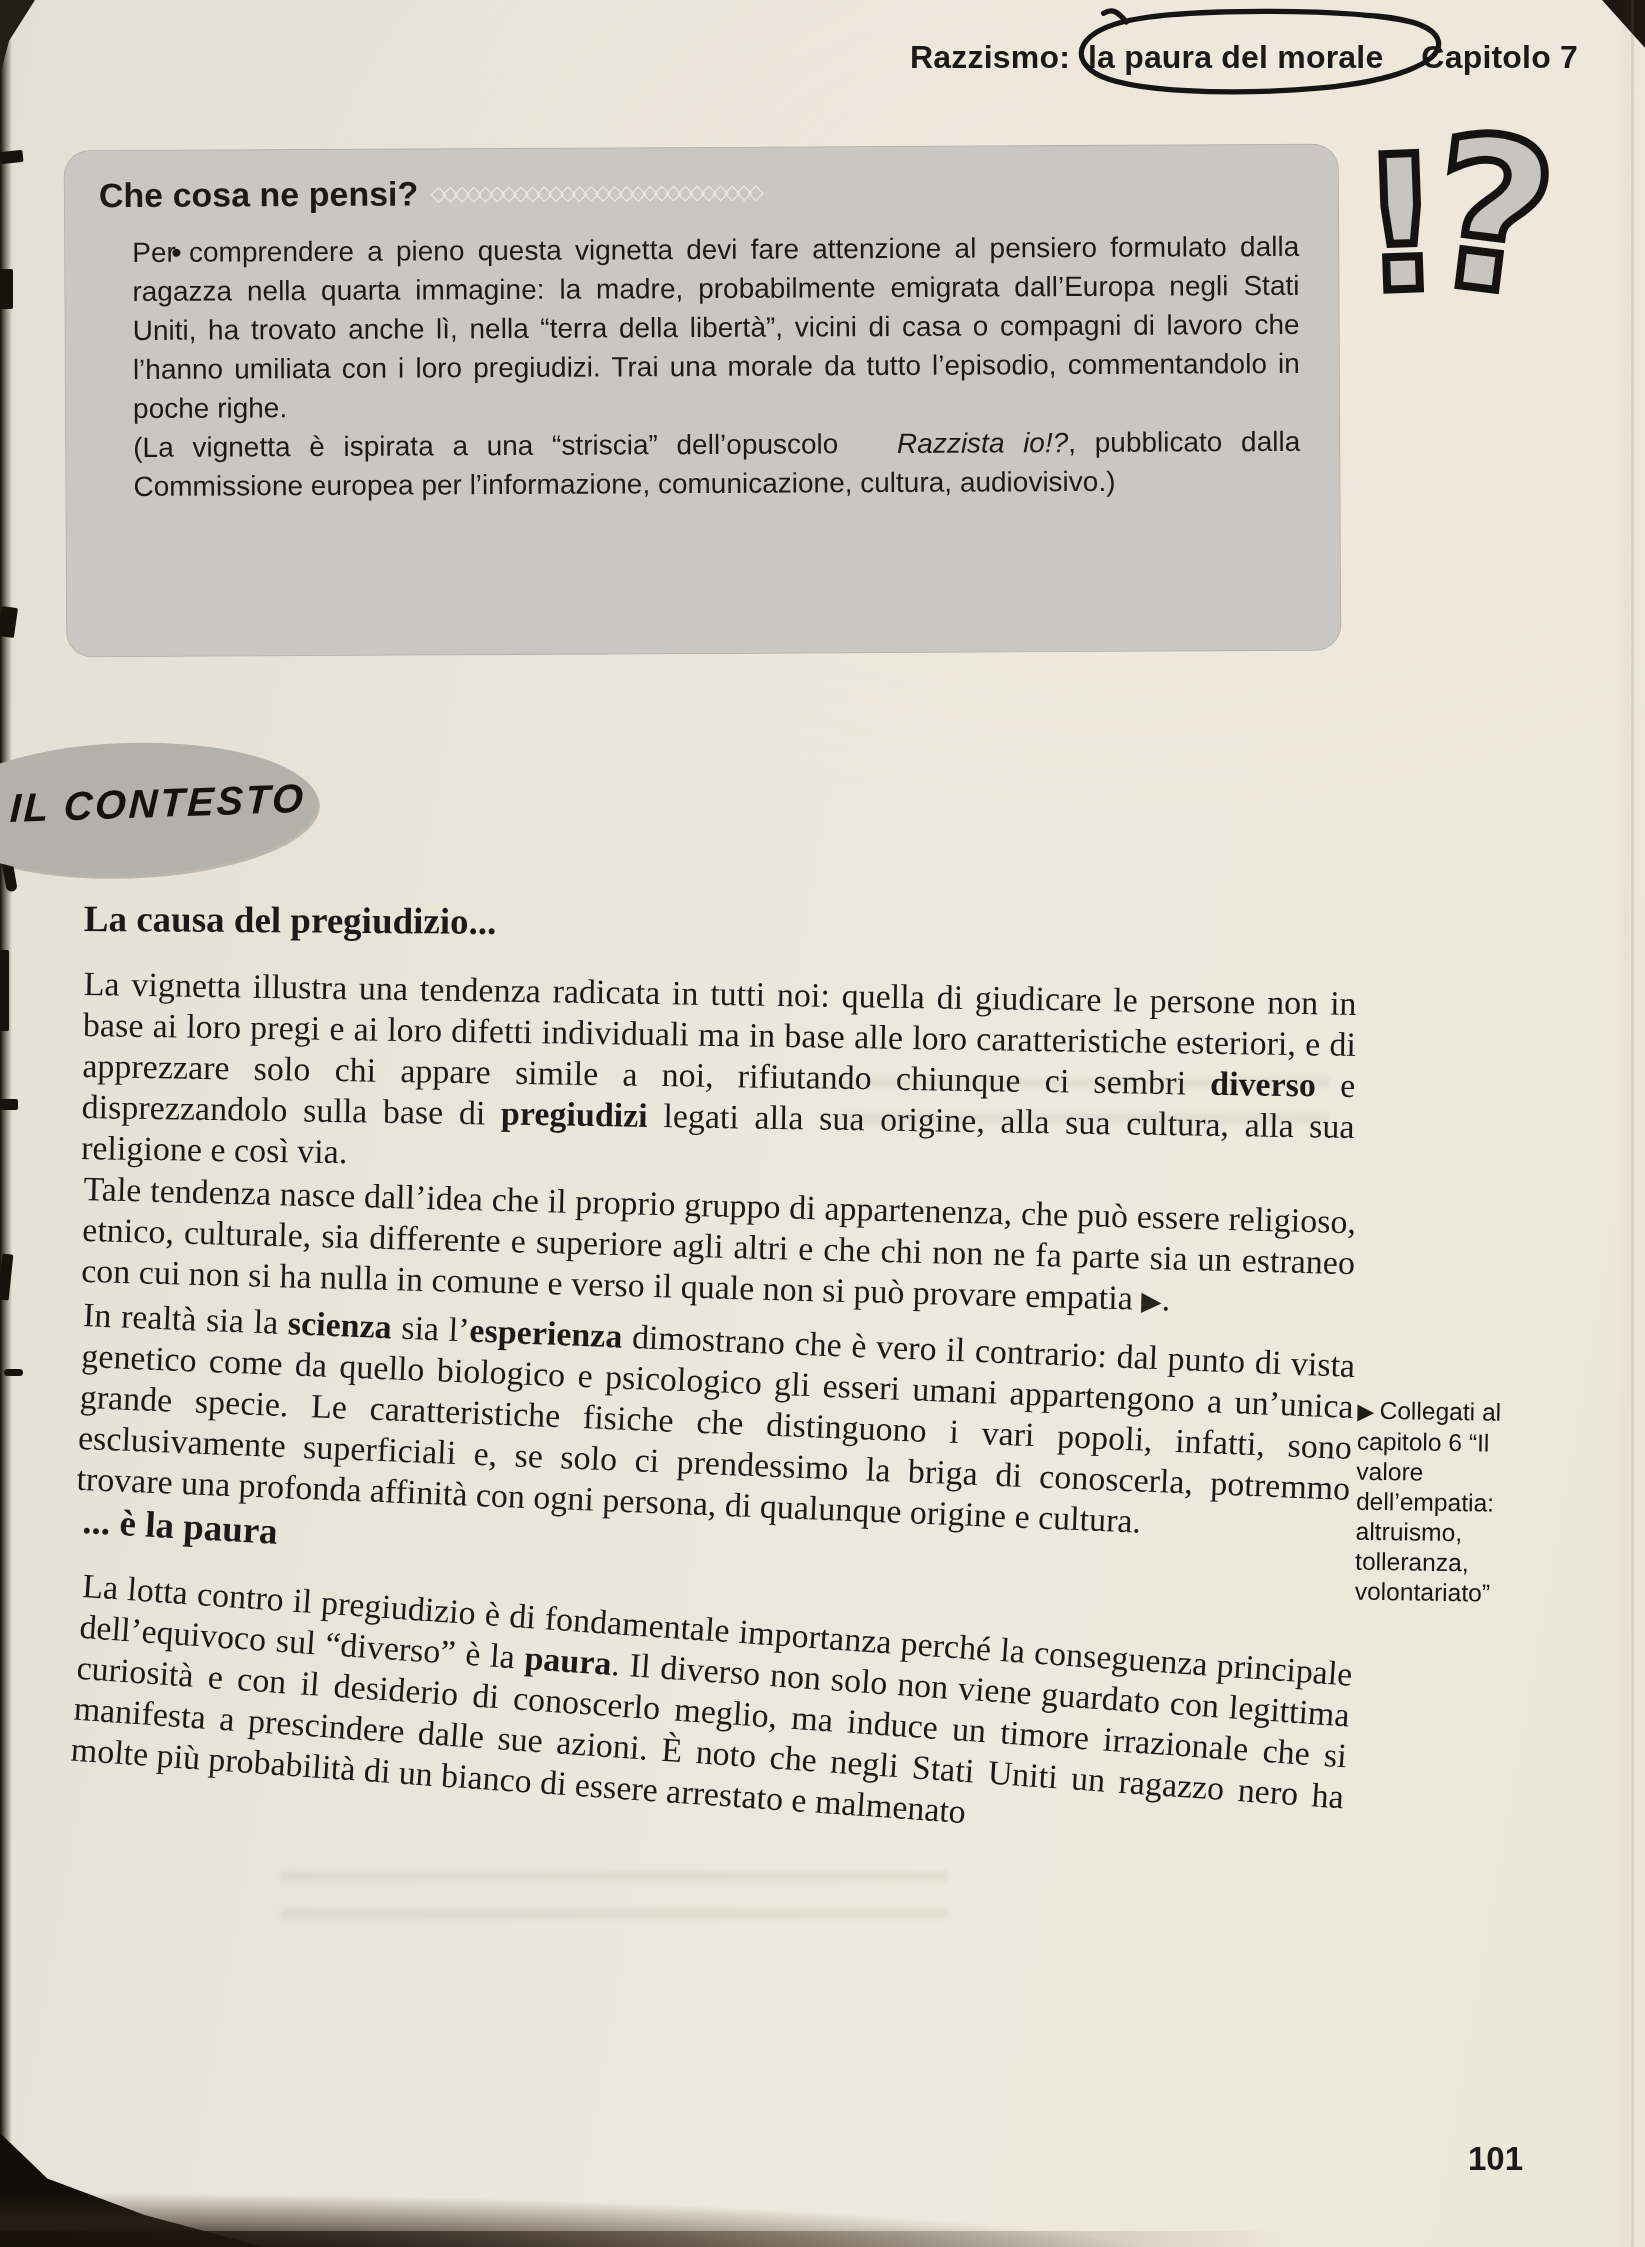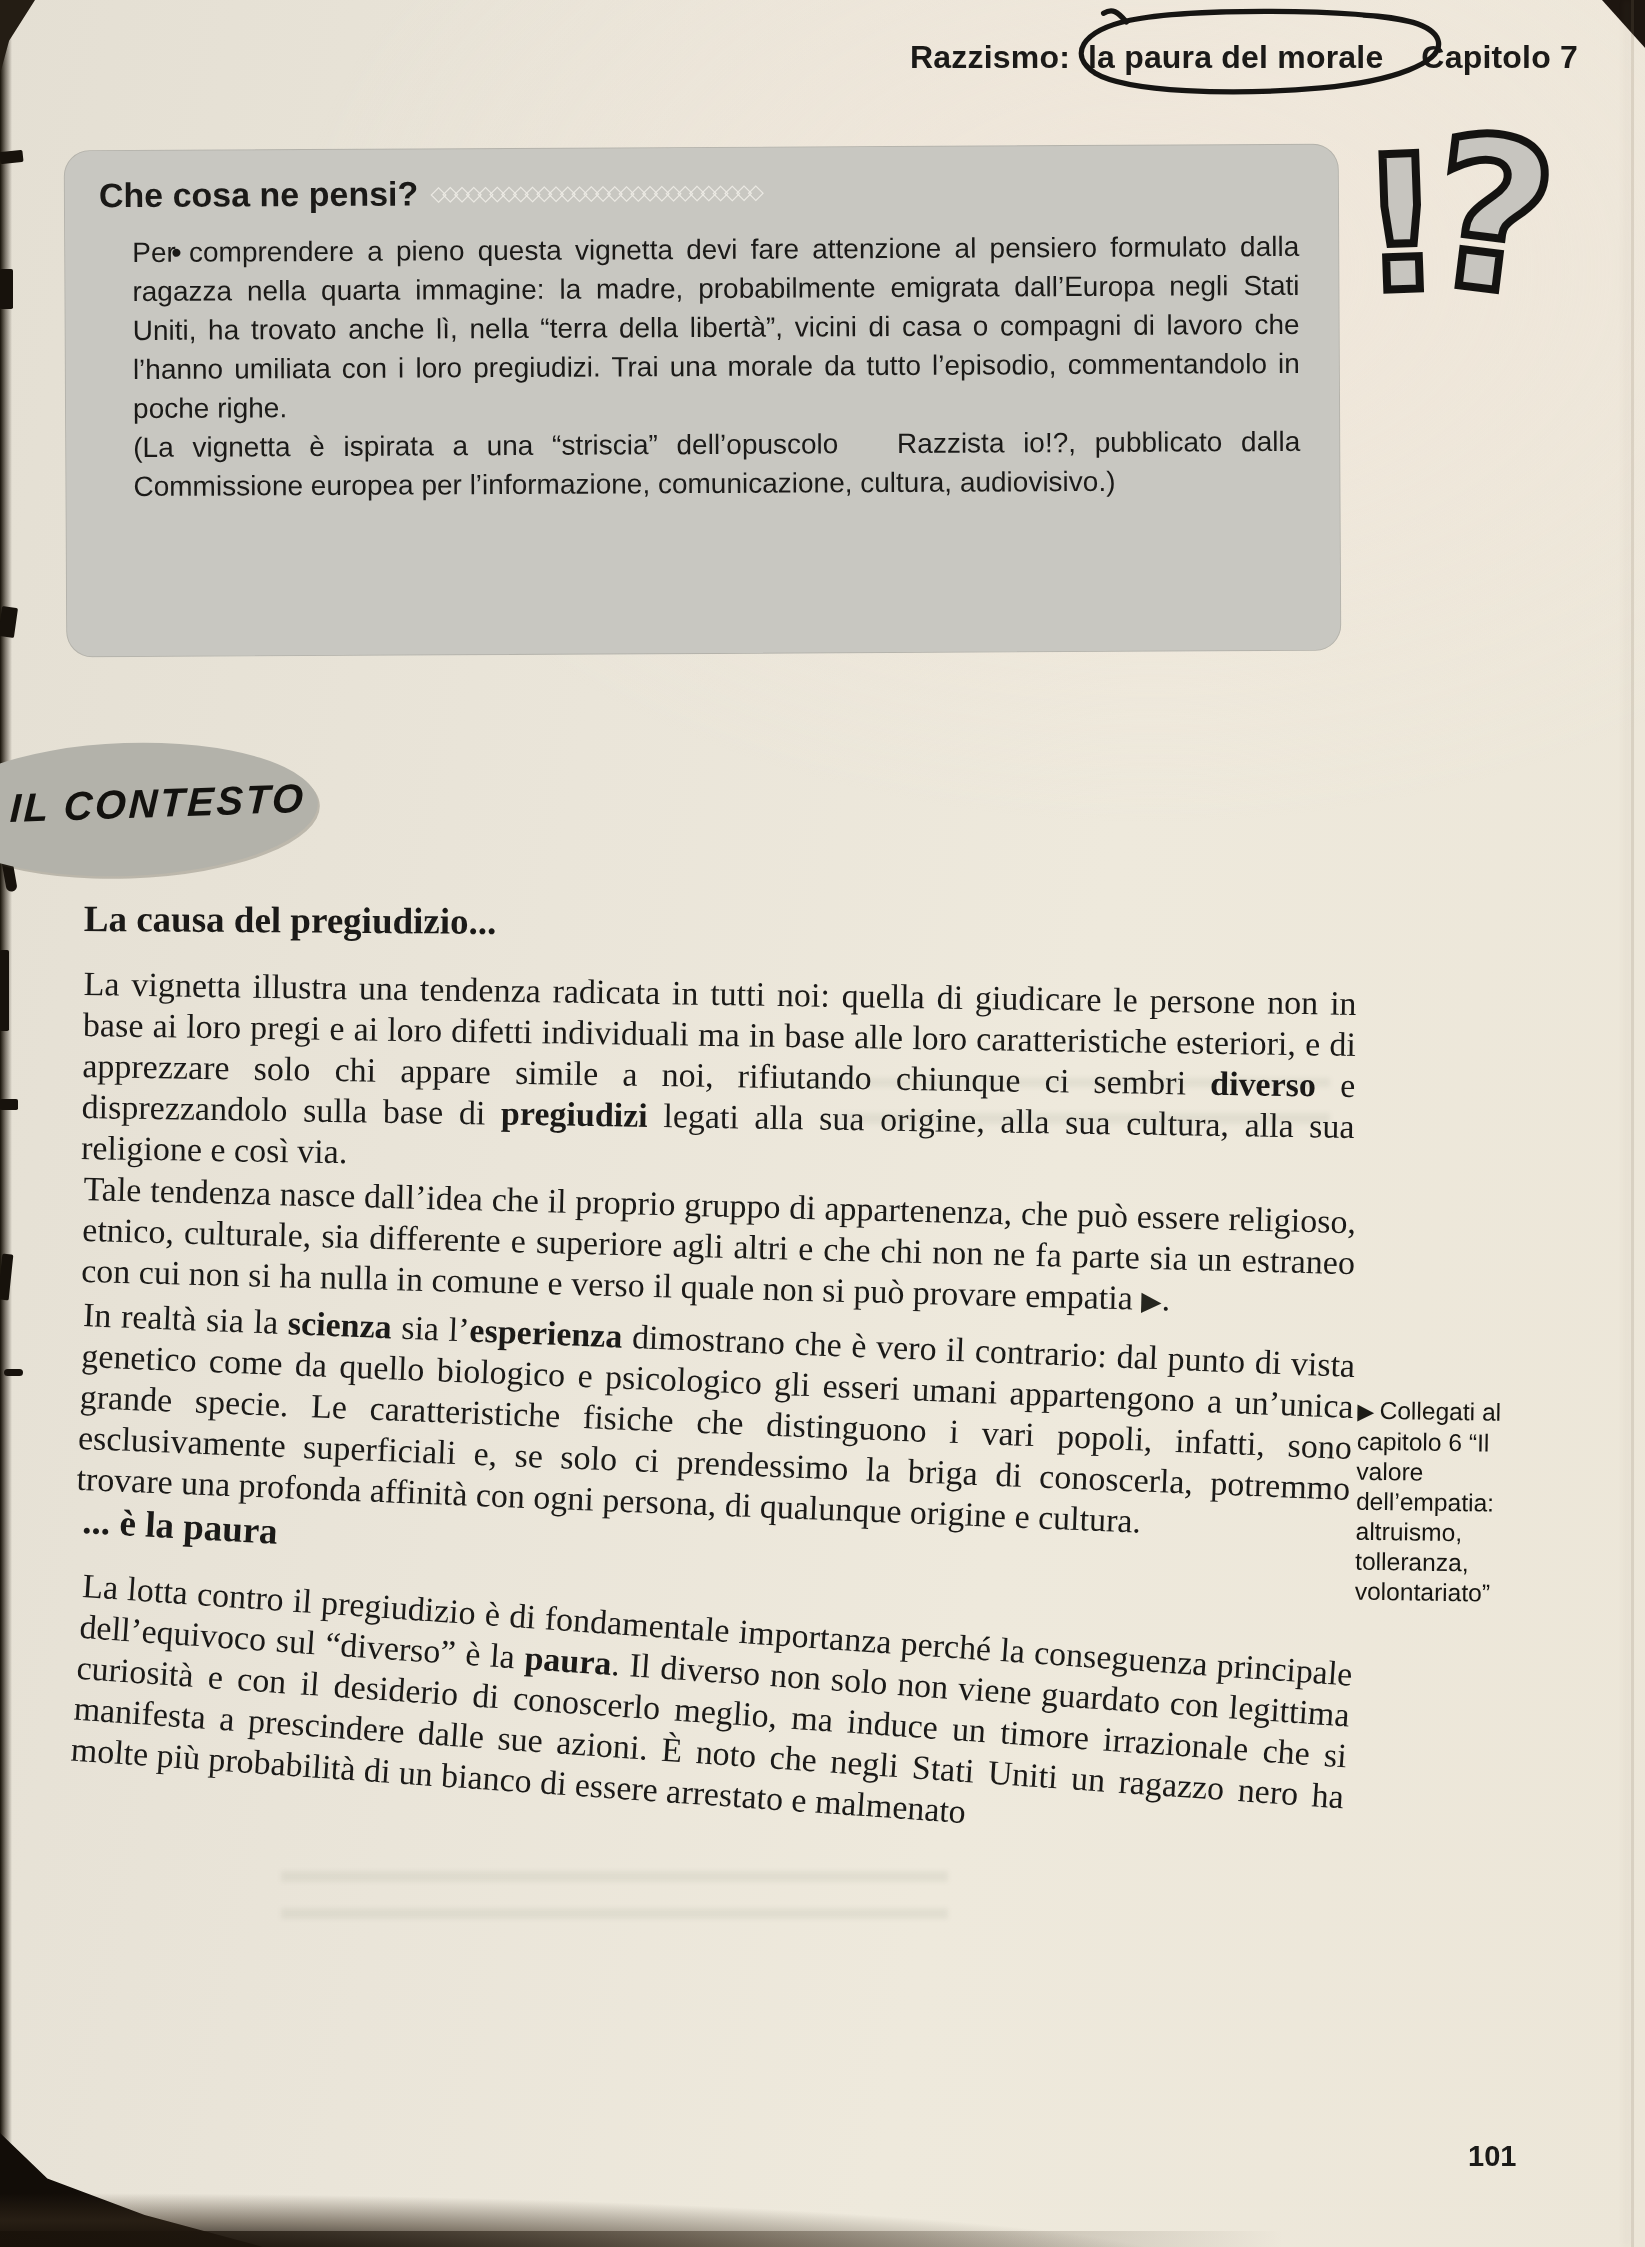--- a/index.html
+++ b/index.html
@@ -36,21 +36,21 @@
   .circled{position:relative;display:inline-block;padding:0 8.8px;}
   .circled svg{position:absolute;left:-14px;top:-33px;width:393px;height:90px;overflow:visible;}
   
   .think-box{position:absolute;left:65px;top:147px;width:1275px;height:507px;
     background:#c8c7c1;border-radius:26px;transform:rotate(-.3deg);
     box-shadow:0 0 0 0.9px rgba(120,115,105,.25) inset;}
   .think-box h2{margin:26px 0 12.3px 35px;font-size:34px;font-weight:700;display:inline-block;}
   .box-deco{font-size:21px;color:#eceae4;letter-spacing:-4.4px;margin-left:12.3px;vertical-align:5.3px;}
   .box-body{margin:5.3px 40px 0 68px;font-size:28px;line-height:39px;text-align:justify;}
   .box-body .bullet{position:absolute;left:39px;font-size:30px;}
-  .i{margin-left:40px;} .b{font-weight:700;}
+  .i{font-style:italic;margin-left:40px;} .b{font-weight:700;}
   
   .interjection{position:absolute;left:1359px;top:112px;width:246px;}
   .interj{display:inline-block;font-family:"DejaVu Sans",sans-serif;font-weight:900;line-height:1;
     color:#c7c5bf;-webkit-text-stroke:8px #141311;}
   .bang{font-size:186px;transform:rotate(-2deg);}
   .quest{font-size:209px;transform:rotate(7deg);margin-left:-16px;}
   
   .context{position:absolute;left:-65px;top:743px;width:383px;height:133px;
     background:#b3b2aa;border-radius:50%;transform:rotate(-2deg);
     box-shadow:1.8px 2.6px 0 rgba(60,55,45,.25);}
@@ -63,21 +63,21 @@
   .article p{font-family:"Liberation Serif","DejaVu Serif",serif;font-size:34px;line-height:41px;
     margin:0;text-align:justify;transform-origin:0 0;}
   .r1{transform:rotate(.4deg);} .r2{transform:rotate(.9deg);} .r3{transform:rotate(1.5deg);}
   .r4{transform:rotate(2.3deg);} .r5{transform:rotate(3.2deg);margin-top:40px;} .r6{transform:rotate(4deg);}
   .glyph{font-size:.78em;color:#26261f;}
   
   .margin-note{position:absolute;left:1356px;top:1397px;width:186px;font-size:24.6px;line-height:30px;
     transform:rotate(.8deg);color:#161511;}
   .tri{font-size:22px;color:#1d1c17;margin-right:5.3px;}
   
-  .page-number{position:absolute;left:1468px;top:2140px;font-size:29px;font-weight:700;}
+  .page-number{position:absolute;left:1468px;top:2140px;font-size:33px;font-weight:700;}
 </style>
 </head>
 <body>
 
 <div class="spine"></div>
 <div class="spine-mark" style="left:0;top:151px;width:23px;height:12.3px;transform:rotate(-6deg);"></div>
 <div class="spine-mark" style="left:0;top:269px;width:13px;height:40px;"></div>
 <div class="spine-mark" style="left:0;top:607px;width:16px;height:30px;transform:rotate(8deg);"></div>
 <div class="spine-mark" style="left:1.8px;top:836px;width:10.5px;height:56px;border-radius:7px;transform:rotate(-10deg);"></div>
 <div class="spine-mark" style="left:0;top:950px;width:8.8px;height:81px;"></div>

